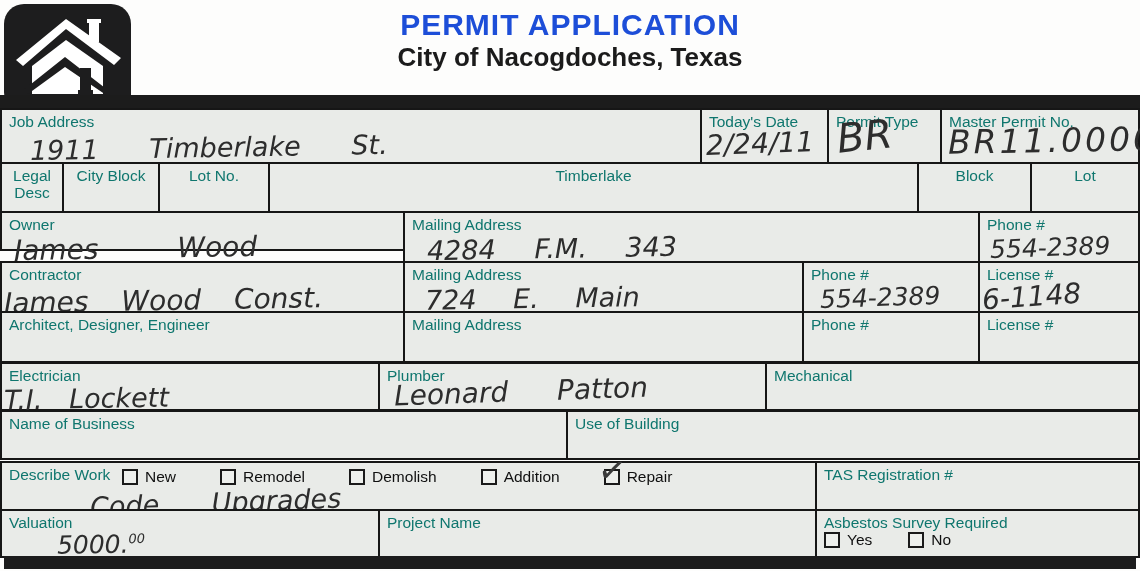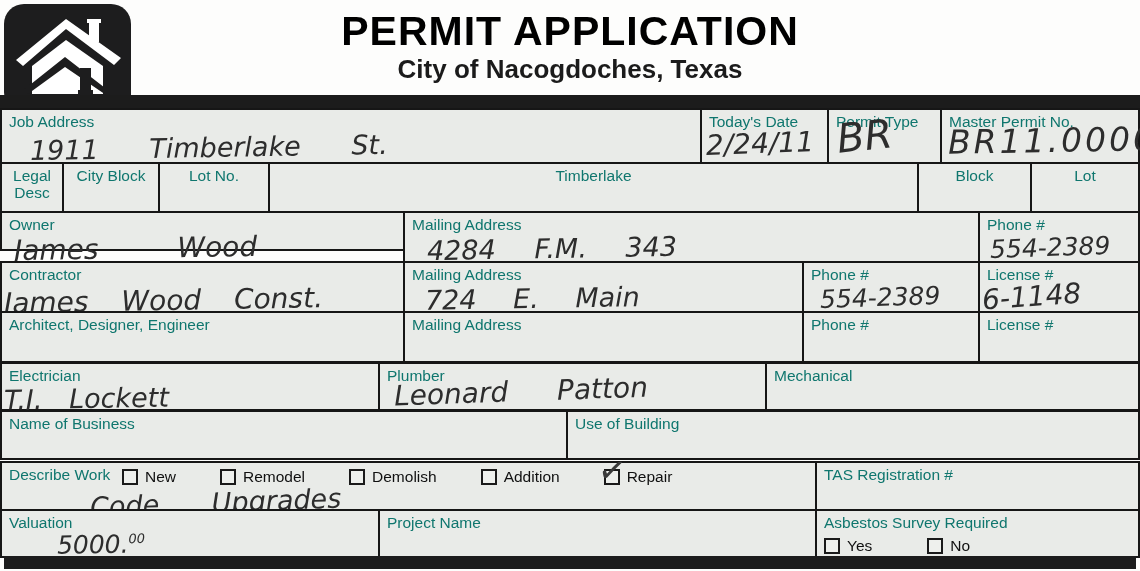--- a/index.html
+++ b/index.html
@@ -3,21 +3,21 @@
 <meta charset="utf-8">
 <style>
   html,body{margin:0;padding:0;background:#ffffff;}
   #page{position:relative;width:1140px;height:571px;background:#fdfdfc;overflow:hidden;
         font-family:"Liberation Sans",sans-serif;color:#101010;}
 
   
   .logo{position:absolute;left:4px;top:4px;width:127px;height:104px;background:#1d1d1e;
         border-radius:20px 20px 0 16px;}
   .titlewrap{position:absolute;left:0;top:8px;width:1140px;text-align:center;}
-  .title{font-size:41px;font-weight:bold;letter-spacing:1px;color:#000000;line-height:1.15;}
+  .title{font-size:30px;font-weight:bold;letter-spacing:1px;color:#1d4ed8;line-height:1.15;}
   .subtitle{font-size:26px;font-weight:bold;color:#1b1b1b;line-height:1.1;}
 
   .topbar{position:absolute;left:0;top:95px;width:1140px;height:14px;background:#1c1c1c;}
   .bottombar{position:absolute;left:4px;top:556px;width:1132px;height:13px;background:#1c1c1c;}
 
   
   .cell{position:absolute;box-sizing:border-box;background:#e9ebe8;
         border:2px solid #161616;padding:3px 7px;overflow:visible;}
   .lbl{display:block;font-size:15.5px;line-height:1.12;color:#0f766e;}
   .ctr{text-align:center;}
@@ -25,21 +25,21 @@
   
   .hw{position:absolute;font-family:"DejaVu Sans",sans-serif;font-style:italic;
       color:#2d2d2d;white-space:nowrap;line-height:1;}
 
   
   .optrow{position:absolute;left:120px;top:5px;display:flex;gap:44px;align-items:center;}
   .opt{display:inline-flex;align-items:center;gap:7px;position:relative;font-size:15.5px;}
   .cb{display:inline-block;width:12px;height:12px;border:2px solid #1a1a1a;background:#eef0ed;}
   .check{position:absolute;left:-6px;top:-18px;font-size:34px;font-weight:bold;color:#3a3a3a;
          transform:rotate(8deg);font-family:"DejaVu Sans",sans-serif;}
-  .optrow2{display:flex;gap:55px;align-items:center;margin-top:6px;}
+  .optrow2{display:flex;gap:36px;align-items:center;margin-top:0;}
   sup.cents{font-size:13px;}
 </style>
 </head>
 <body>
 
 <div id="page">
 
   <div class="titlewrap">
     <div class="title">PERMIT APPLICATION</div>
     <div class="subtitle">City of Nacogdoches, Texas</div>

